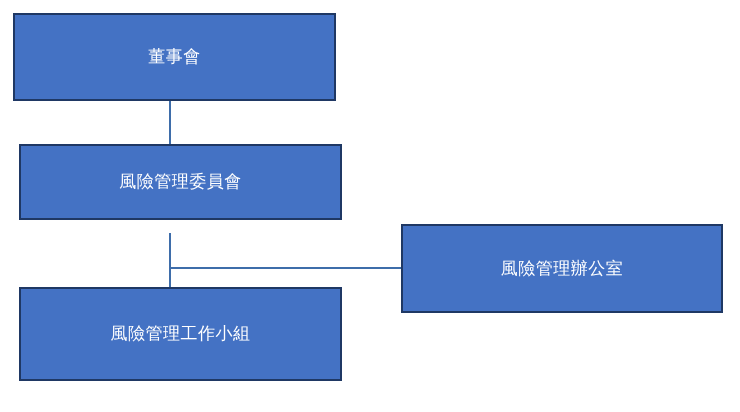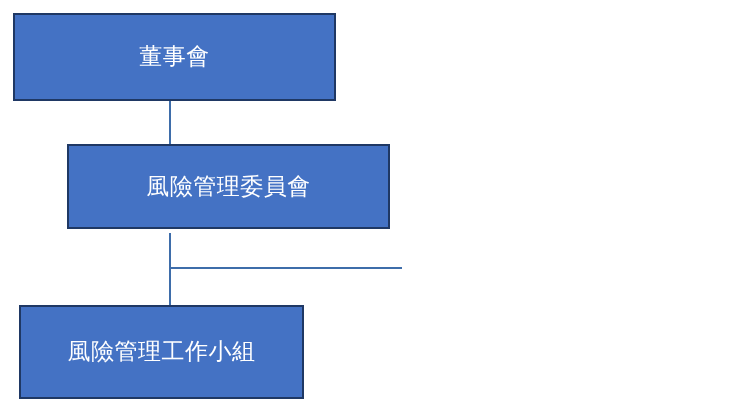--- a/index.html
+++ b/index.html
@@ -23,33 +23,33 @@
     box-sizing: border-box;
     background: #4472C4;
     border: 2px solid #1F3864;
     color: #FFFFFF;
     display: flex;
     flex-direction: column;
     align-items: center;
     justify-content: center;
     text-align: center;
     line-height: 1.28;
-    font-size: 23px;
+    font-size: 17px;
     letter-spacing: 0.5px;
     z-index: 2;
   }
   .node .line {
     display: block;
     white-space: nowrap;
   }
 
   
   #node-board        { left: 13px;  top: 13px;  width: 323px; height: 88px; }
-  #node-committee    { left: 19px;  top: 144px; width: 323px; height: 85px; margin-left: 48px; }
-  #node-workgroup    { left: 19px;  top: 305px; width: 285px; height: 94px; }
+  #node-committee    { left: 19px;  top: 144px; width: 323px; height: 76px; }
+  #node-workgroup    { left: 19px;  top: 287px; width: 323px; height: 94px; }
   #node-office       { left: 401px; top: 224px; width: 322px; height: 89px; }
 
   
   .conn {
     position: absolute;
     background: #3E6DAA;
     z-index: 1;
   }
   .conn.v { width: 2px; }
   .conn.h { height: 2px; }
@@ -72,14 +72,17 @@
   </div>
 
   <div class="node" id="node-committee">
     <span class="line">風險管理委員會</span>
   </div>
 
   <div class="node" id="node-workgroup">
     <span class="line">風險管理工作小組</span>
   </div>
 
+  <div class="node" id="node-office">
+    <span class="line">風險管理辦公室</span>
+  </div>
 
 </div>
 
 </body></html>

